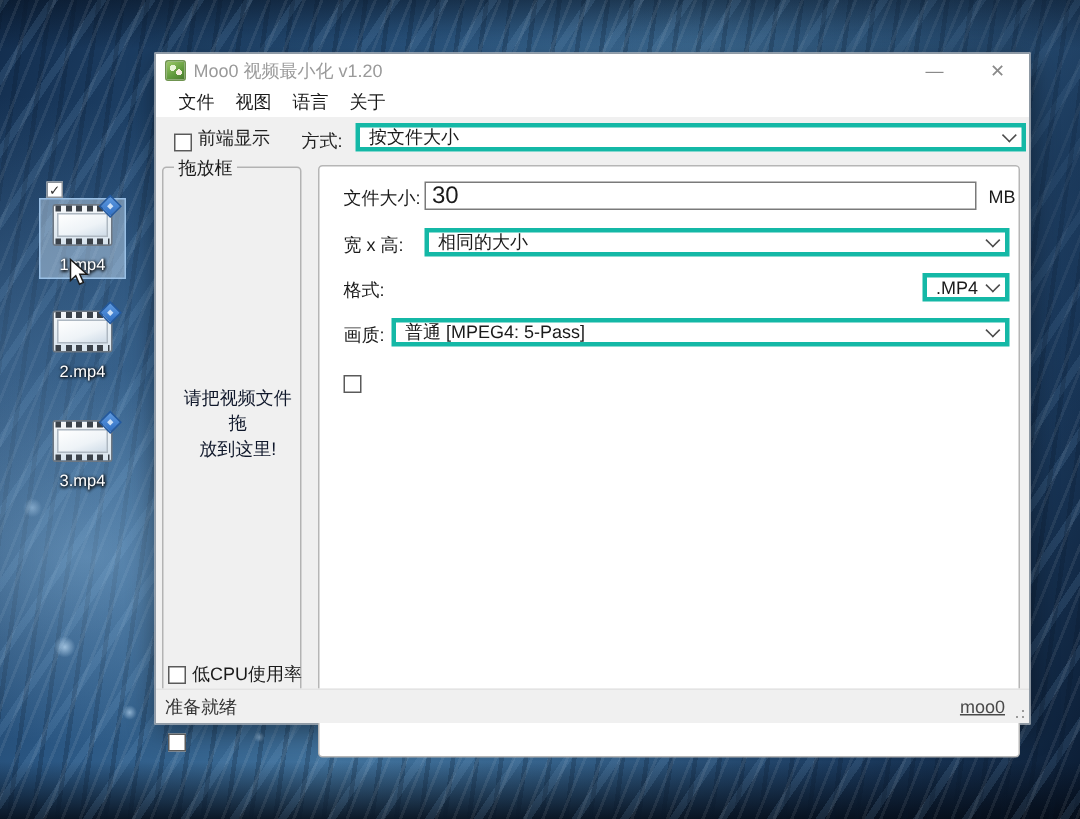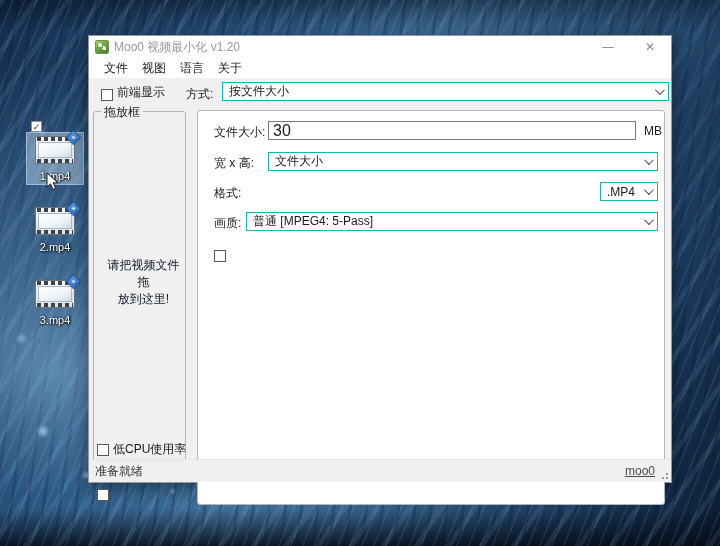--- a/index.html
+++ b/index.html
@@ -69,21 +69,21 @@
     position:absolute; left:4px; top:-12px; width:11px; height:11px;
     background:#fff; border:1px solid #8a9199; font-size:9px; line-height:10px; color:#333;
   }
   .icon-check::after { content:"✓"; }
 
   
   .cursor { position:absolute; left:46px; top:172px; z-index:60; }
 
   
   .window {
-    position:absolute; left:88px; top:35px; width:584px; height:448px;
+    position:absolute; left:103px; top:35px; width:584px; height:448px;
     background:#f0f0f0; border:1px solid #8f9aa5;
     box-shadow:0 4px 18px rgba(0,0,0,.45);
     font-size:12px; color:#222;
   }
   .titlebar {
     height:22px; background:#fff; display:flex; align-items:center; padding-left:6px;
   }
   .app-icon {
     width:14px; height:14px; margin-right:5px; border-radius:2px;
     background:
@@ -105,21 +105,21 @@
 
   
   .front-check-row { position:absolute; left:12px; top:6px; display:flex; align-items:flex-end; }
   .cb {
     width:12px; height:12px; background:#fff; border:1px solid #5a5a5a; display:inline-block;
     margin-right:4px; font-size:10px; line-height:11px; text-align:center; color:#222; flex:0 0 auto;
   }
   .cb.checked::after { content:"✓"; }
   .method-label { position:absolute; left:97px; top:8px; }
   .combo {
-    position:absolute; height:19px; background:#fff; border:1px solid #14b8a6;
+    position:absolute; height:19px; background:#fff; border:3px solid #14b8a6;
     display:flex; align-items:center; padding:0 6px; color:#1a1a1a;
   }
   .combo .chev {
     margin-left:auto; width:7px; height:7px; border-right:1px solid #4a4a4a; border-bottom:1px solid #4a4a4a;
     transform:rotate(45deg) translateY(-2px); flex:0 0 auto;
   }
   .method-combo { left:133px; top:4px; width:447px; }
 
   
   .groupbox {
@@ -244,21 +244,21 @@
         </div>
       </div>
 
       <div class="panel">
         <span class="frm-label" style="left:16px; top:13px;">文件大小:</span>
         <input class="textbox" style="left: 70px; top: 10px; width: 368px;" value="30">
         <span class="unit-label" style="left:446px; top:13px;">MB</span>
 
         <span class="frm-label" style="left:16px; top:44px;">宽 x 高:</span>
         <div class="combo" style="left:70px; top:41px; width:390px;">
-          <span>文件大小</span>
+          <span>相同的大小</span>
           <span class="chev"></span>
         </div>
 
         <span class="frm-label" style="left:16px; top:74px;">格式:</span>
         <div class="combo" style="left:402px; top:71px; width:58px;">
           <span>.MP4</span>
           <span class="chev"></span>
         </div>
 
         <span class="frm-label" style="left:16px; top:104px;">画质:</span>

